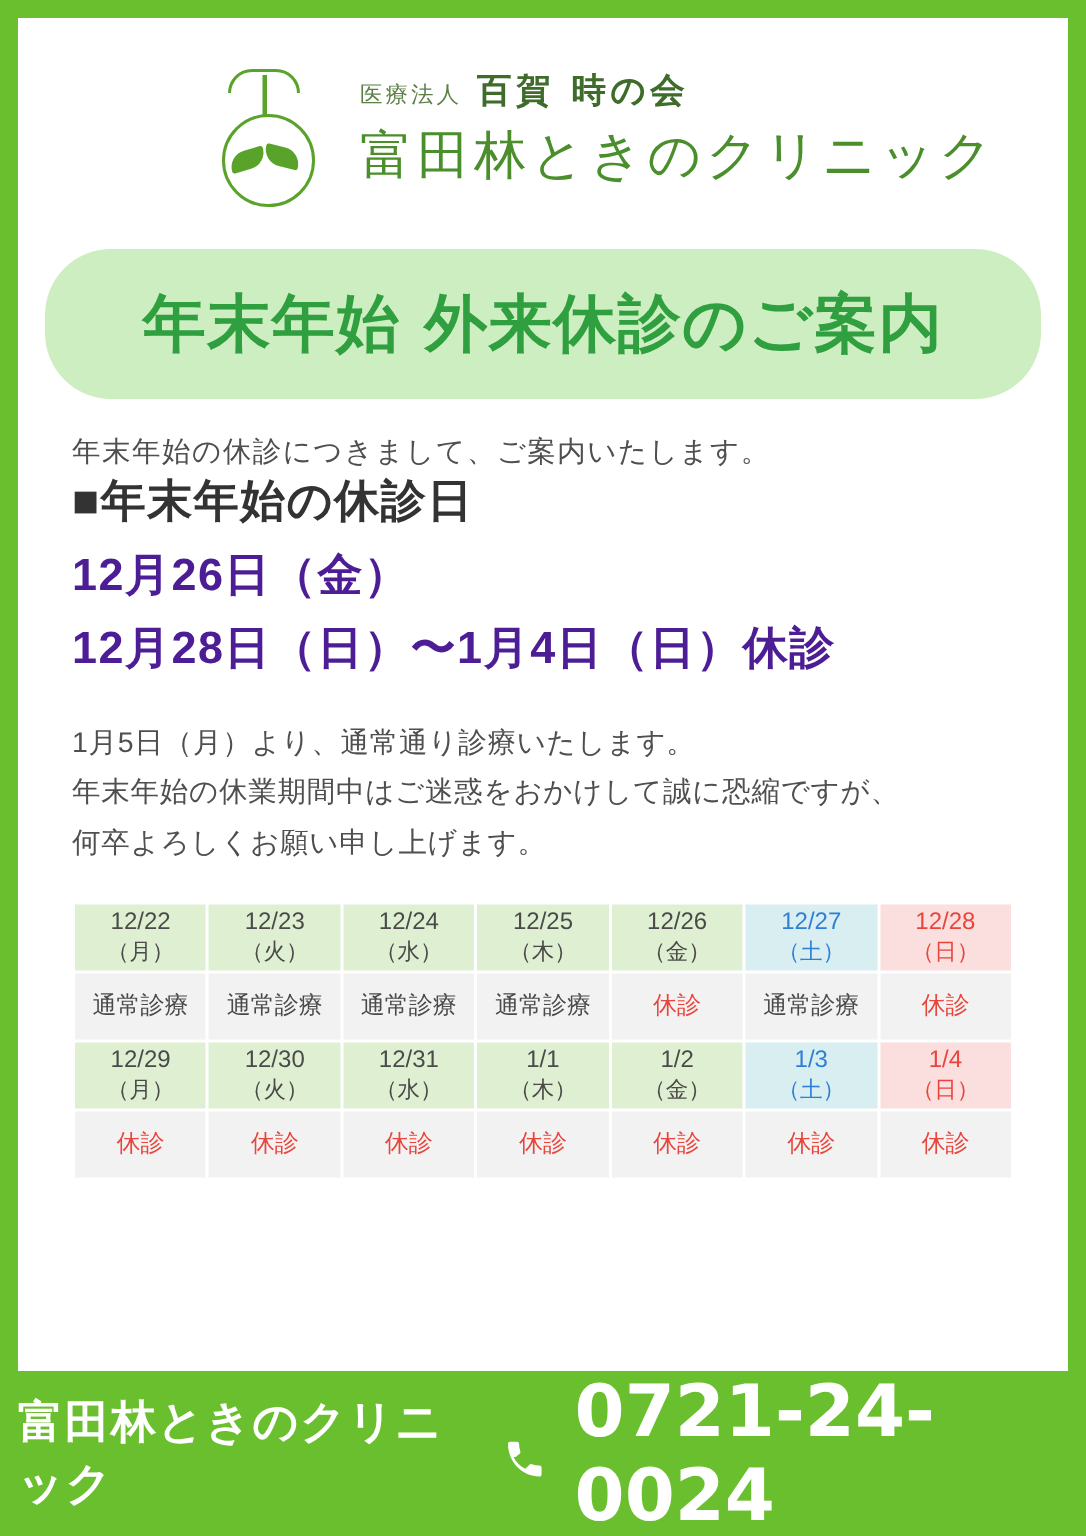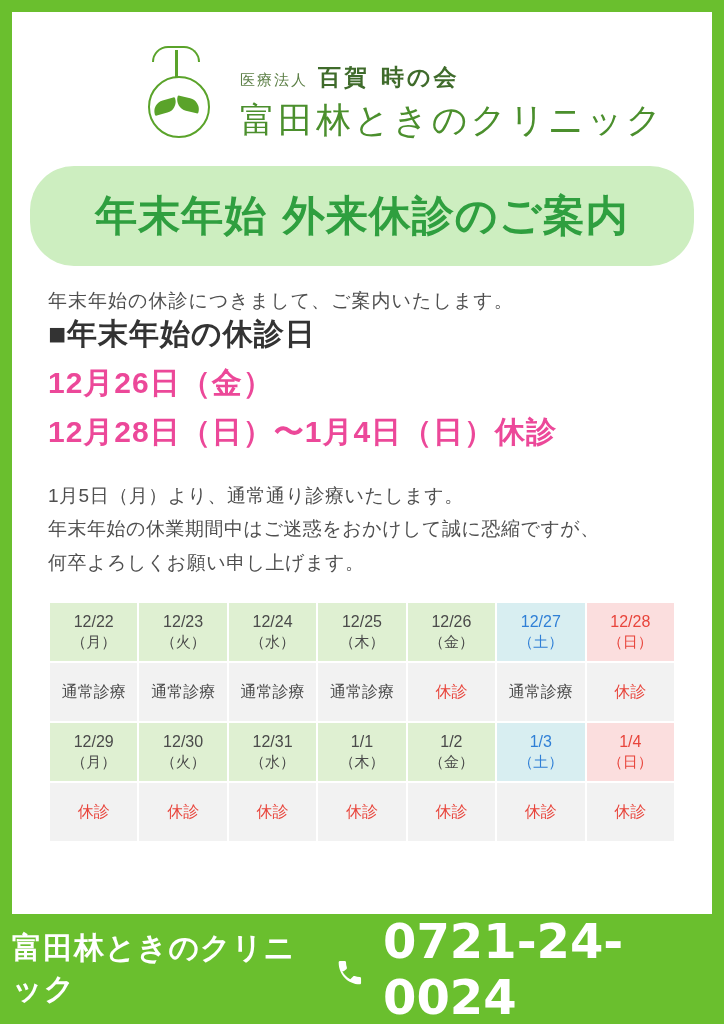--- a/index.html
+++ b/index.html
@@ -65,21 +65,21 @@
     border-radius: 14px 2px 14px 2px;
     transform: rotate(-16deg);
   }
   .logo-mark .leaf-r {
     left: 34px; top: 54px;
     border-radius: 2px 14px 2px 14px;
     transform: rotate(14deg);
   }
   .logo-text {
     position: absolute;
-    left: 228px; top: 32px;
+    left: 228px; top: 15px;
   }
   .logo-small-row {
     display: flex;
     align-items: baseline;
     gap: 10px;
     color: #4f7a3a;
     margin-bottom: 4px;
   }
   .logo-small {
     font-size: 15px;
@@ -129,40 +129,40 @@
   .section-head {
     font-size: 30px;
     font-weight: bold;
     color: #333333;
     letter-spacing: 1px;
   }
   .big-date {
     margin-top: 8px;
     font-size: 30px;
     font-weight: bold;
-    color: #ec4899;
+    color: #4c1d95;
     letter-spacing: 1px;
   }
   .note {
     margin-top: 26px;
     font-size: 19px;
     color: #4f4f4f;
     line-height: 1.75;
     letter-spacing: 0.5px;
   }
   
   .cal {
     margin: 22px 36px 0 36px;
     width: 628px;
     border-collapse: separate;
     border-spacing: 2px;
     table-layout: fixed;
   }
   .cal td {
-    height: 58px;
+    height: 44px;
     text-align: center;
     vertical-align: middle;
     font-size: 16px;
     color: #4a4a4a;
     line-height: 1.35;
   }
   .cal td.date {
     background: #dff0d2;
   }
   .cal td.date.sat { background: #d8eef1; color: #2f7fd6; }

